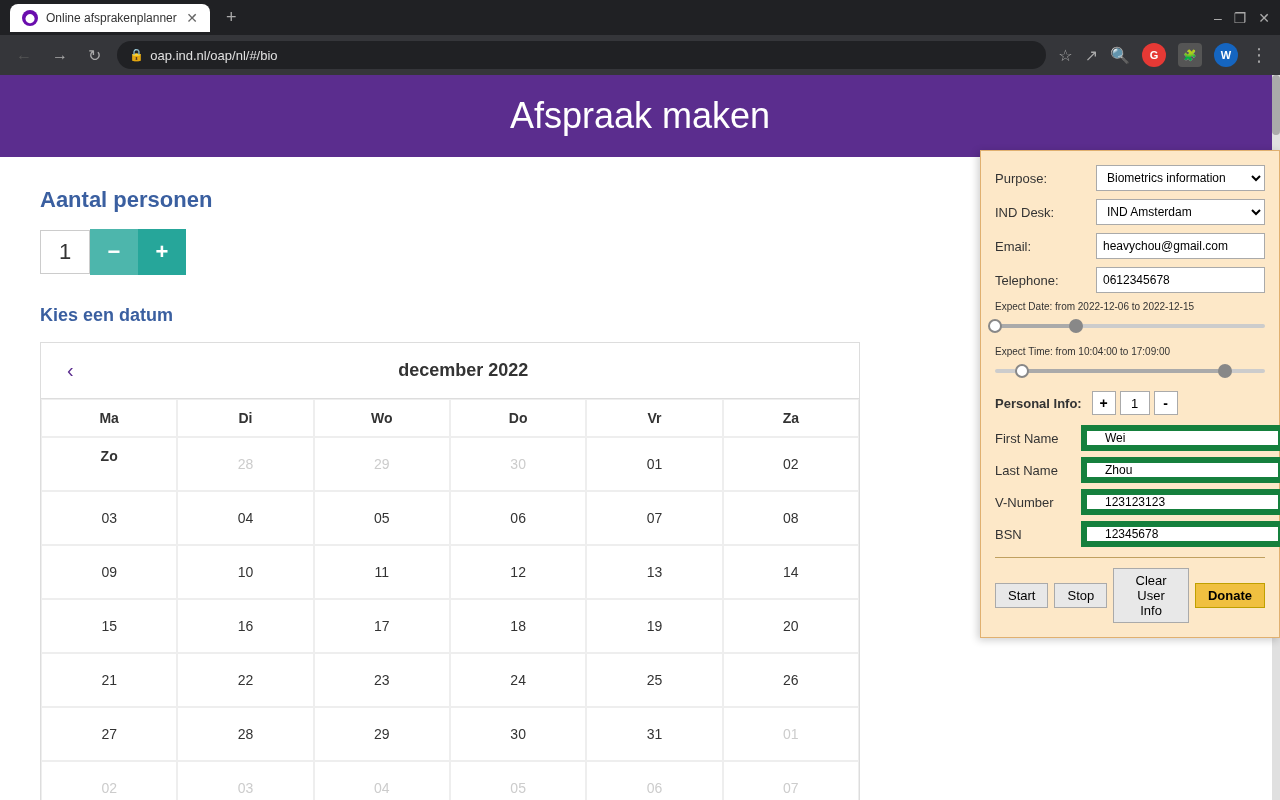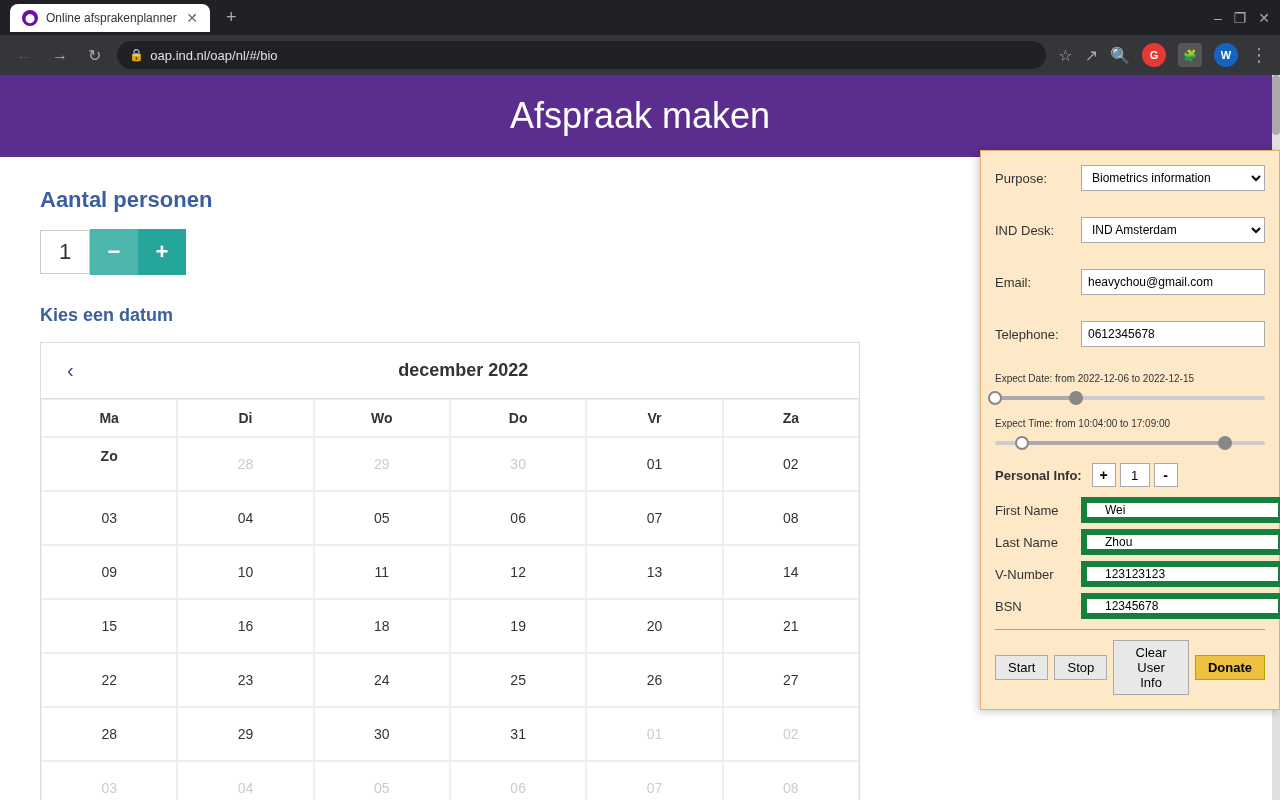--- a/index.html
+++ b/index.html
@@ -259,22 +259,22 @@
       background: #fde8c8;
       border: 1px solid #e0b070;
       padding: 14px;
       z-index: 100;
       box-shadow: -2px 2px 8px rgba(0,0,0,0.2);
     }
 
     .popup-row {
       display: flex;
       align-items: center;
-      margin-bottom: 26px;
-      gap: 6px;
+      margin-bottom: 8px;
+      gap: 21px;
     }
     .popup-label {
       font-size: 13px;
       color: #333;
       min-width: 80px;
       font-weight: normal;
     }
     .popup-select, .popup-input {
       flex: 1;
       font-size: 12px;
@@ -500,20 +500,21 @@
           <div class="cal-day active">07</div>
           <div class="cal-day active">08</div>
           <div class="cal-day active">09</div>
           <div class="cal-day active">10</div>
           <div class="cal-day active">11</div>
           <div class="cal-day active">12</div>
           <div class="cal-day active">13</div>
           <div class="cal-day active">14</div>
           <div class="cal-day active">15</div>
           <div class="cal-day active">16</div>
+          <div class="cal-day active">17</div>
           <div class="cal-day active">18</div>
           <div class="cal-day active">19</div>
           <div class="cal-day active">20</div>
           <div class="cal-day active">21</div>
           <div class="cal-day active">22</div>
           <div class="cal-day active">23</div>
           <div class="cal-day active">24</div>
           <div class="cal-day active">25</div>
           <div class="cal-day active">26</div>
           <div class="cal-day active">27</div>

